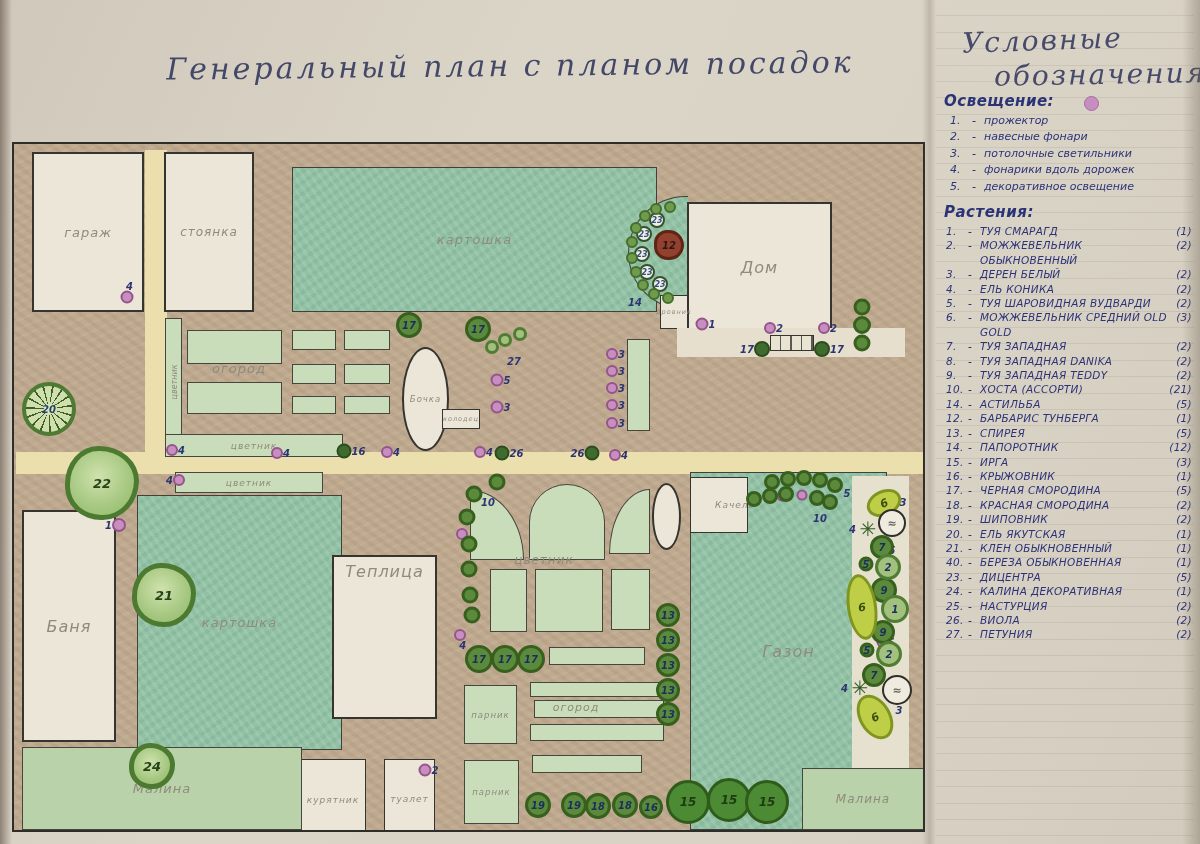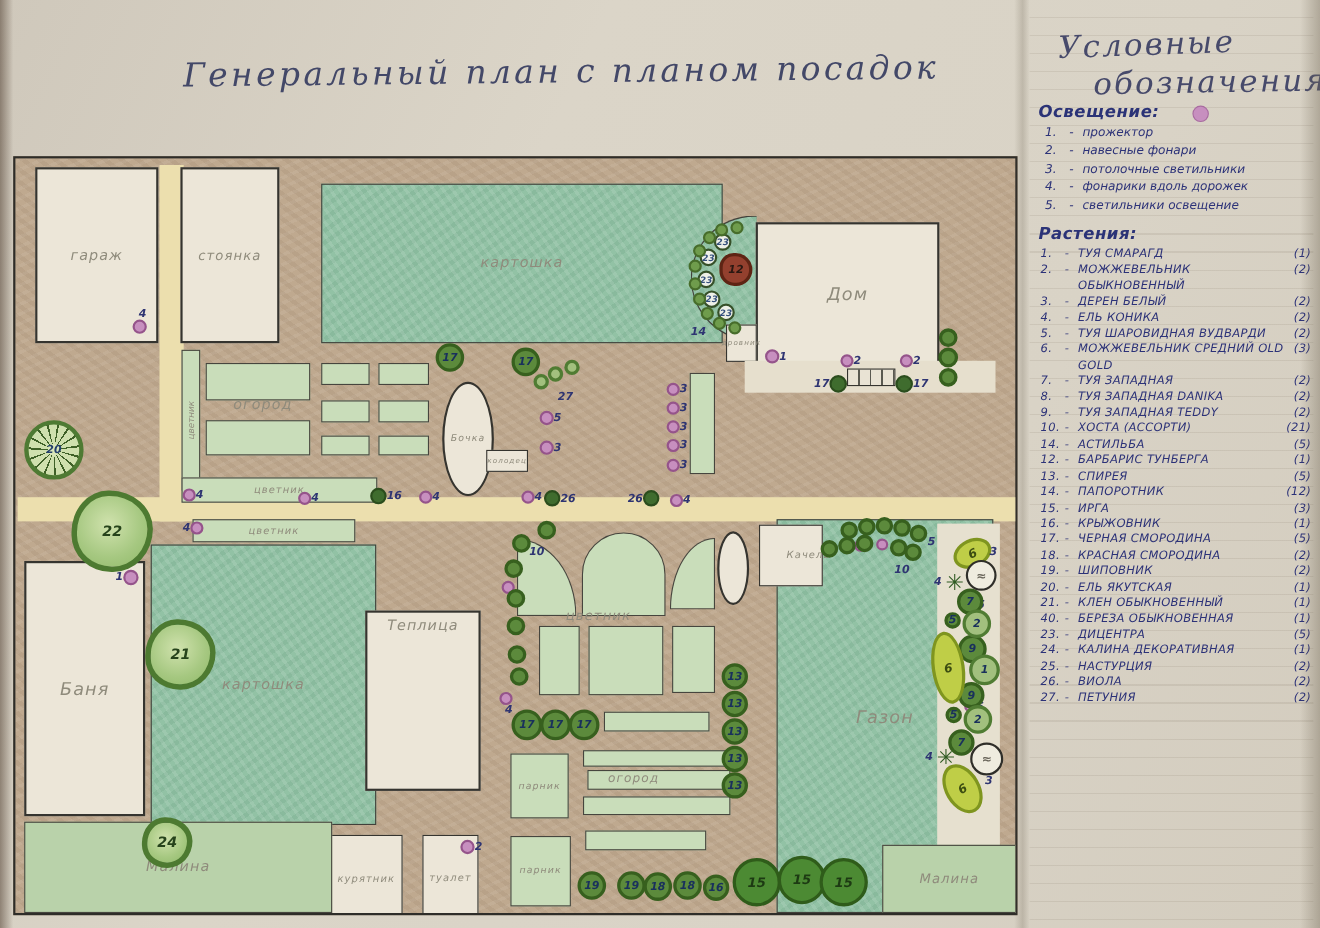--- a/index.html
+++ b/index.html
@@ -119,21 +119,21 @@
     <div class="area bld" style="left: 18px; top: 8px; width: 112px; height: 160px;">
       <span class="albl" style="font-size: 13px;">гараж</span>
     </div>
     <div class="area bld" style="left: 150px; top: 8px; width: 90px; height: 160px;">
       <span class="albl" style="font-size: 12px;">стоянка</span>
     </div>
     <div class="area teal" style="left: 278px; top: 23px; width: 365px; height: 145px;">
       <span class="albl" style="font-size: 13px;">картошка</span>
     </div>
     <div class="area teal bulge" style="left: 614px; top: 52px; width: 60px; height: 114px;"></div>
-    <div class="area bld" style="left: 673px; top: 58px; width: 167px; height: 130px;">
+    <div class="area bld" style="left: 673px; top: 58px; width: 145px; height: 130px;">
       <span class="albl" style="font-size: 16px;">Дом</span>
     </div>
     <div class="area bld tiny" style="left: 646px; top: 151px; width: 28px; height: 34px;">
       <span class="albl" style="font-size: 6.5px;">дровник</span>
     </div>
     <div class="area cream" style="left: 663px; top: 184px; width: 228px; height: 29px;"></div>
     <div class="area porch" style="left: 756px; top: 191px; width: 44px; height: 16px;"></div>
     <div class="area lgreen vlbl" style="left: 151px; top: 174px; width: 17px; height: 128px;">
       <span class="albl" style="font-size: 8px;">цветник</span>
     </div>
@@ -151,39 +151,39 @@
     <div class="area lgreen" style="left: 161px; top: 328px; width: 148px; height: 21px;">
       <span class="albl" style="font-size: 9px;">цветник</span>
     </div>
     <div class="area bld oval" style="left: 388px; top: 203px; width: 47px; height: 104px;">
       <span class="albl" style="font-size: 8.5px;">Бочка</span>
     </div>
     <div class="area bld tiny" style="left: 428px; top: 265px; width: 38px; height: 20px;">
       <span class="albl" style="font-size: 6.5px;">колодец</span>
     </div>
     <div class="area lgreen" style="left: 613px; top: 195px; width: 23px; height: 92px;"></div>
-    <div class="area bld" style="left: 8px; top: 366px; width: 110px; height: 232px;">
+    <div class="area bld" style="left: 8px; top: 366px; width: 94px; height: 232px;">
       <span class="albl" style="font-size: 16px;">Баня</span>
     </div>
     <div class="area teal" style="left: 123px; top: 351px; width: 205px; height: 255px;">
       <span class="albl" style="font-size: 13px;">картошка</span>
     </div>
     <div class="area bld lt" style="left: 318px; top: 411px; width: 105px; height: 164px;">
-      <span class="albl" style="font-size: 13px;">Теплица</span>
+      <span class="albl" style="font-size: 16px;">Теплица</span>
     </div>
     <div class="area bld sm" style="left: 286px; top: 615px; width: 66px; height: 81px;">
       <span class="albl" style="font-size: 9px;">курятник</span>
     </div>
     <div class="area bld sm" style="left: 370px; top: 615px; width: 51px; height: 80px;">
       <span class="albl" style="font-size: 9px;">туалет</span>
     </div>
     <div class="area lgreen2" style="left: 8px; top: 603px; width: 280px; height: 83px;">
       <span class="albl" style="font-size: 13px;">Малина</span>
     </div>
-    <div class="area teal" style="left: 692px; top: 328px; width: 197px; height: 358px;">
+    <div class="area teal" style="left: 676px; top: 328px; width: 197px; height: 358px;">
       <span class="albl" style="font-size: 16px;">Газон</span>
     </div>
     <div class="area cream2" style="left: 838px; top: 332px; width: 57px; height: 352px;"></div>
     <div class="area bld sm" style="left: 676px; top: 333px; width: 58px; height: 56px;">
       <span class="albl" style="font-size: 9px; padding-left: 32px;">Качель</span>
     </div>
     <div class="area bld oval" style="left: 638px; top: 339px; width: 29px; height: 67px;"></div>
     <div class="area lgreen arcl" style="left: 456px; top: 346px; width: 54px; height: 70px;"></div>
     <div class="area lgreen arcc" style="left: 515px; top: 340px; width: 76px; height: 76px;"></div>
     <div class="area lgreen arcr" style="left: 595px; top: 345px; width: 41px; height: 65px;"></div>
@@ -484,21 +484,21 @@
         <span class="name">потолочные светильники</span>
       </div>
       <div class="lrow">
         <span class="num">4.</span>
         <span class="dash">-</span>
         <span class="name">фонарики вдоль дорожек</span>
       </div>
       <div class="lrow">
         <span class="num">5.</span>
         <span class="dash">-</span>
-        <span class="name">светильники освещение</span>
+        <span class="name">декоративное освещение</span>
       </div>
     </div>
   <div class="lg-head" id="plants-head">Растения:</div>
   <div id="plants-list">
       <div class="lrow">
         <span class="num">1.</span>
         <span class="dash">-</span>
         <span class="name">ТУЯ СМАРАГД</span>
         <span class="qty">(1)</span>
       </div>

